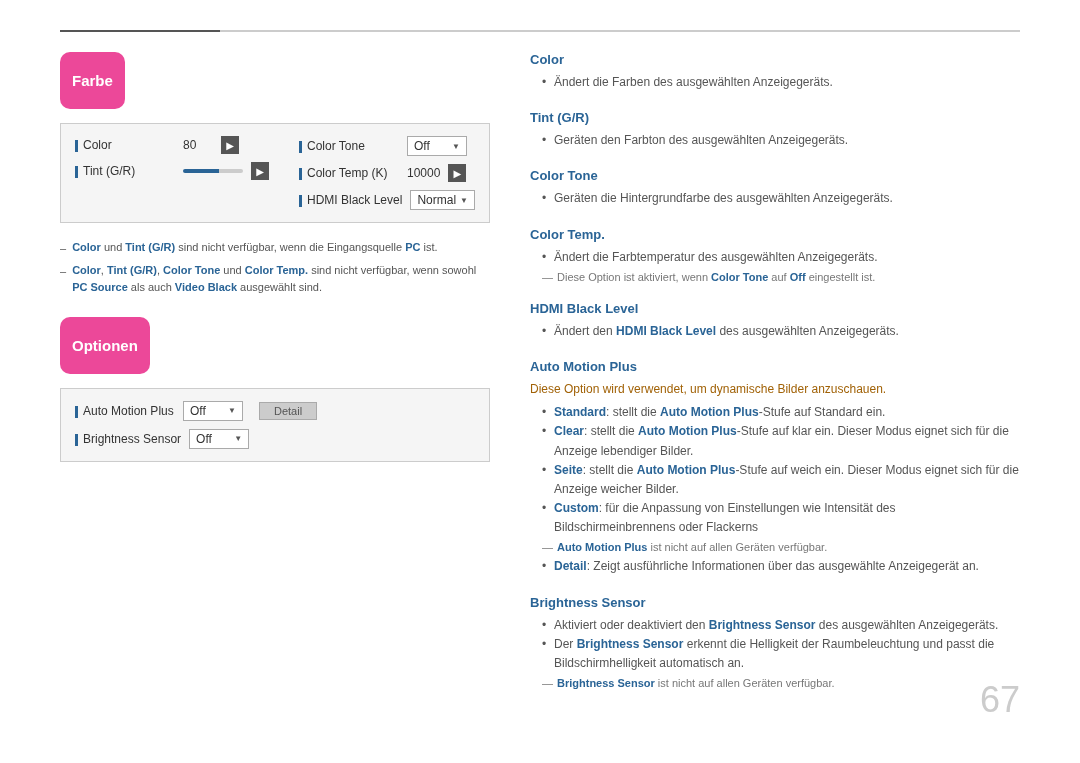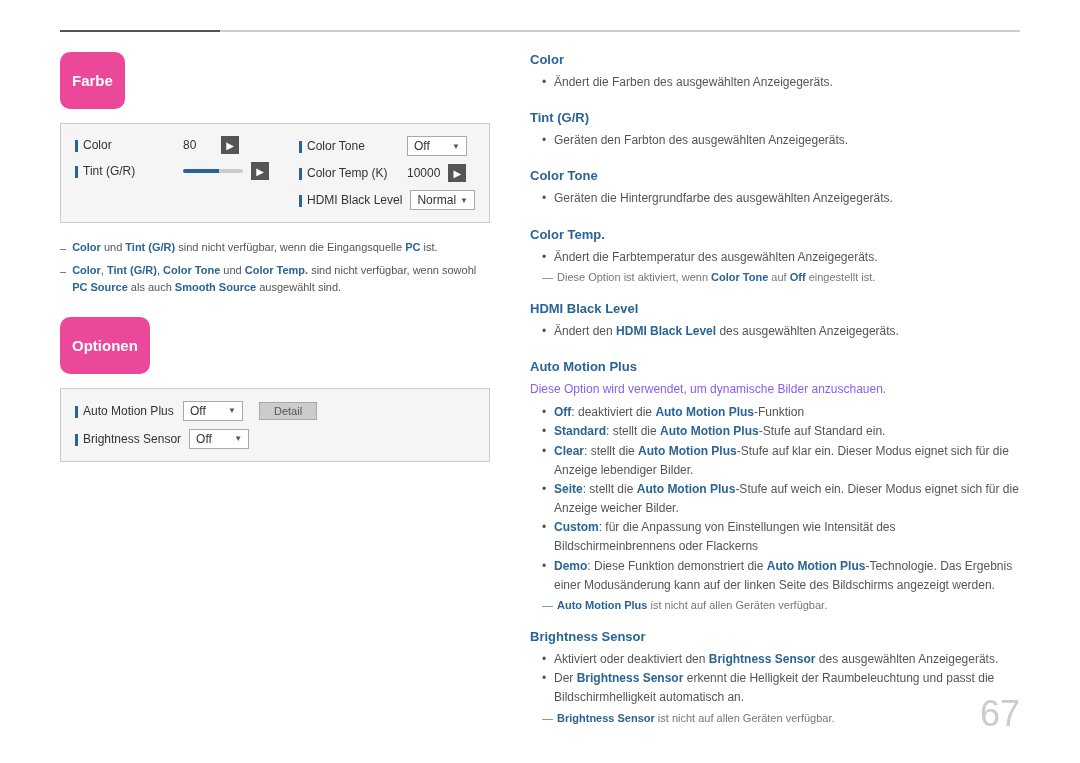--- a/index.html
+++ b/index.html
@@ -178,21 +178,21 @@
 
     .right-heading {
       color: #2a6496;
       font-size: 13px;
       font-weight: bold;
       margin-bottom: 6px;
     }
 
     .right-text {
       font-size: 12px;
-      color: #8b5cf6;
+      color: #a16207;
       line-height: 1.6;
     }
 
     .bullet-list {
       list-style: none;
       padding: 0;
       margin: 4px 0 4px 12px;
     }
     .bullet-list li {
       font-size: 12px;
@@ -216,21 +216,21 @@
       gap: 4px;
     }
     .note-line::before {
       content: "—";
       flex-shrink: 0;
     }
 
     
     .page-number {
       position: fixed;
-      bottom: 28px;
+      bottom: 42px;
       right: 60px;
       font-size: 36px;
       color: #ccc;
       font-weight: normal;
       margin-left: 33px;
     }
   </style>
 </head>
 <body>
 
@@ -299,21 +299,21 @@
       <div class="notes-section">
         <div class="note-row">
           <span class="dash">–</span>
           <span>
             <span class="link-blue">Color</span> und <span class="link-blue">Tint (G/R)</span> sind nicht verfügbar, wenn die Eingangsquelle <span class="link-blue">PC</span> ist.
           </span>
         </div>
         <div class="note-row">
           <span class="dash">–</span>
           <span>
-            <span class="link-blue">Color</span>, <span class="link-blue">Tint (G/R)</span>, <span class="link-blue">Color Tone</span> und <span class="link-blue">Color Temp.</span> sind nicht verfügbar, wenn sowohl <span class="link-blue">PC Source</span> als auch <span class="link-blue">Smooth Source</span> ausgewählt sind.
+            <span class="link-blue">Color</span>, <span class="link-blue">Tint (G/R)</span>, <span class="link-blue">Color Tone</span> und <span class="link-blue">Color Temp.</span> sind nicht verfügbar, wenn sowohl <span class="link-blue">PC Source</span> als auch <span class="link-blue">Video Black</span> ausgewählt sind.
           </span>
         </div>
       </div>
     </div>
 
     <div class="right-section" style="margin-top: 20px;">
       <div class="section-header">Optionen</div>
 
       <div class="optionen-settings-box">
         <div class="setting-row">
@@ -377,30 +377,31 @@
       <div class="right-heading">HDMI Black Level</div>
       <ul class="bullet-list">
         <li>Ändert den <span class="link-blue">HDMI Black Level</span> des ausgewählten Anzeigegeräts.</li>
       </ul>
     </div>
 
     <div class="right-section" style="margin-top:10px;">
       <div class="right-heading">Auto Motion Plus</div>
       <p class="right-text">Diese Option wird verwendet, um dynamische Bilder anzuschauen.</p>
       <ul class="bullet-list">
-        <li><span class="link-blue">Off</span>: deaktiviert die <span class="link-blue">Auto Motion Plus</span>-Funktion</li>
         <li><span class="link-blue">Standard</span>: stellt die <span class="link-blue">Auto Motion Plus</span>-Stufe auf Standard ein.</li>
         <li><span class="link-blue">Clear</span>: stellt die <span class="link-blue">Auto Motion Plus</span>-Stufe auf klar ein. Dieser Modus eignet sich für die Anzeige lebendiger Bilder.</li>
         <li><span class="link-blue">Seite</span>: stellt die <span class="link-blue">Auto Motion Plus</span>-Stufe auf weich ein. Dieser Modus eignet sich für die Anzeige weicher Bilder.</li>
         <li><span class="link-blue">Custom</span>: für die Anpassung von Einstellungen wie Intensität des Bildschirmeinbrennens oder Flackerns</li>
-        <li><span class="link-blue">Demo</span>: Diese Funktion demonstriert die <span class="link-blue">Auto Motion Plus</span>-Technologie. Das Ergebnis einer Modusänderung kann auf der linken Seite des Bildschirms angezeigt werden.</li>
       </ul>
       <div class="note-line">
         <span><span class="link-blue">Auto Motion Plus</span> ist nicht auf allen Geräten verfügbar.</span>
       </div>
+      <ul class="bullet-list">
+        <li><span class="link-blue">Detail</span>: Zeigt ausführliche Informationen über das ausgewählte Anzeigegerät an.</li>
+      </ul>
     </div>
 
     <div class="right-section">
       <div class="right-heading">Brightness Sensor</div>
       <ul class="bullet-list">
         <li>Aktiviert oder deaktiviert den <span class="link-blue">Brightness Sensor</span> des ausgewählten Anzeigegeräts.</li>
         <li>Der <span class="link-blue">Brightness Sensor</span> erkennt die Helligkeit der Raumbeleuchtung und passt die Bildschirmhelligkeit automatisch an.</li>
       </ul>
       <div class="note-line">
         <span><span class="link-blue">Brightness Sensor</span> ist nicht auf allen Geräten verfügbar.</span>

